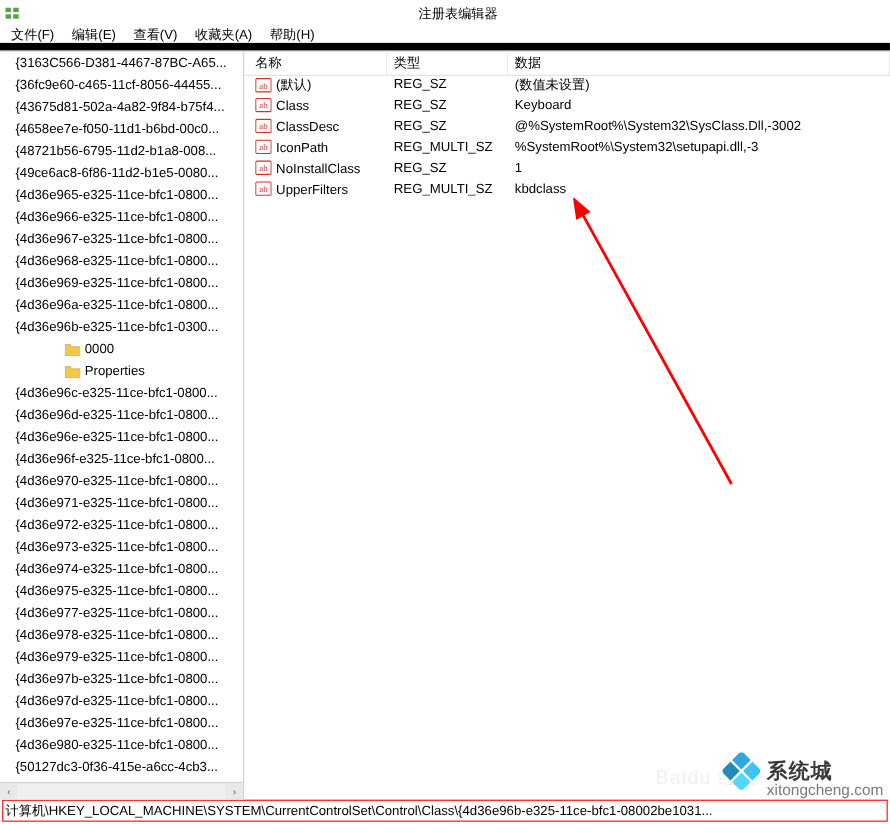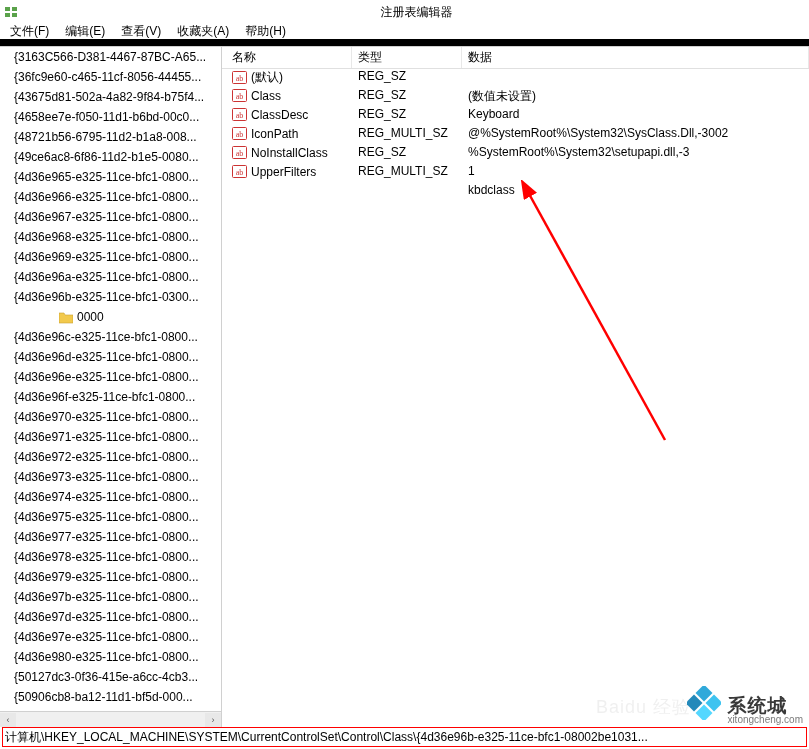--- a/index.html
+++ b/index.html
@@ -110,21 +110,21 @@
   .col-data { flex: 1; }
   .list-body .row {
     display: flex;
     height: 19px;
     align-items: flex-start;
     cursor: default;
   }
   .row .cell { padding: 0 6px; white-space: nowrap; overflow: hidden; }
   .row .cell-name { width: 130px; display:flex; align-items:center; gap:4px; padding-left:10px;}
   .row .cell-type { width: 110px; }
-  .row .cell-data { flex: 1; margin-top: 19px; }
+  .row .cell-data { flex: 1; }
   .val-icon {
     width: 15px; height: 15px; flex-shrink:0;
   }
   .statusbar {
     height: 20px;
     border: 1px solid #ff0000;
     margin: 0 2px 2px 2px;
     display: flex;
     align-items: center;
     padding-left: 2px;
@@ -145,21 +145,21 @@
     gap: 6px;
     z-index: 60;
     opacity: 0.97;
   }
   .watermark-text {
     display: flex; flex-direction: column; align-items:flex-start;
     line-height: 1;
     margin-top: 15px;
   }
   .watermark-text .big { font-size: 19px; font-weight: 600; color:#333; letter-spacing:1px;}
-  .watermark-text .small { font-size: 10px; color:#777; }
+  .watermark-text .small { font-size: 14px; color:#777; }
   .watermark-baidu {
     position:absolute;
     right: 118px;
     bottom: 30px;
     z-index:55;
     opacity:0.22;
     color:#bbb;
     font-size:18px;
     letter-spacing:1px;
     pointer-events:none;
@@ -201,20 +201,23 @@
         <div class="tree-item"><span>{4d36e965-e325-11ce-bfc1-0800...</span></div>
         <div class="tree-item"><span>{4d36e966-e325-11ce-bfc1-0800...</span></div>
         <div class="tree-item"><span>{4d36e967-e325-11ce-bfc1-0800...</span></div>
         <div class="tree-item"><span>{4d36e968-e325-11ce-bfc1-0800...</span></div>
         <div class="tree-item"><span>{4d36e969-e325-11ce-bfc1-0800...</span></div>
         <div class="tree-item"><span>{4d36e96a-e325-11ce-bfc1-0800...</span></div>
         <div class="tree-item"><span>{4d36e96b-e325-11ce-bfc1-0300...</span></div>
         <div class="tree-item indent"><span class="folder-icon"><svg width="14" height="12" viewBox="0 0 14 12">
               <path d="M0 2 L0 11 L14 11 L14 3 L6 3 L5 1 L0 1 Z" fill="#f2c94c" stroke="#caa132" stroke-width="0.6"></path>
             </svg></span><span>0000</span></div>
+        <div class="tree-item indent"><span class="folder-icon"><svg width="14" height="12" viewBox="0 0 14 12">
+              <path d="M0 2 L0 11 L14 11 L14 3 L6 3 L5 1 L0 1 Z" fill="#f2c94c" stroke="#caa132" stroke-width="0.6"></path>
+            </svg></span><span>Properties</span></div>
         <div class="tree-item"><span>{4d36e96c-e325-11ce-bfc1-0800...</span></div>
         <div class="tree-item"><span>{4d36e96d-e325-11ce-bfc1-0800...</span></div>
         <div class="tree-item"><span>{4d36e96e-e325-11ce-bfc1-0800...</span></div>
         <div class="tree-item"><span>{4d36e96f-e325-11ce-bfc1-0800...</span></div>
         <div class="tree-item"><span>{4d36e970-e325-11ce-bfc1-0800...</span></div>
         <div class="tree-item"><span>{4d36e971-e325-11ce-bfc1-0800...</span></div>
         <div class="tree-item"><span>{4d36e972-e325-11ce-bfc1-0800...</span></div>
         <div class="tree-item"><span>{4d36e973-e325-11ce-bfc1-0800...</span></div>
         <div class="tree-item"><span>{4d36e974-e325-11ce-bfc1-0800...</span></div>
         <div class="tree-item"><span>{4d36e975-e325-11ce-bfc1-0800...</span></div>

